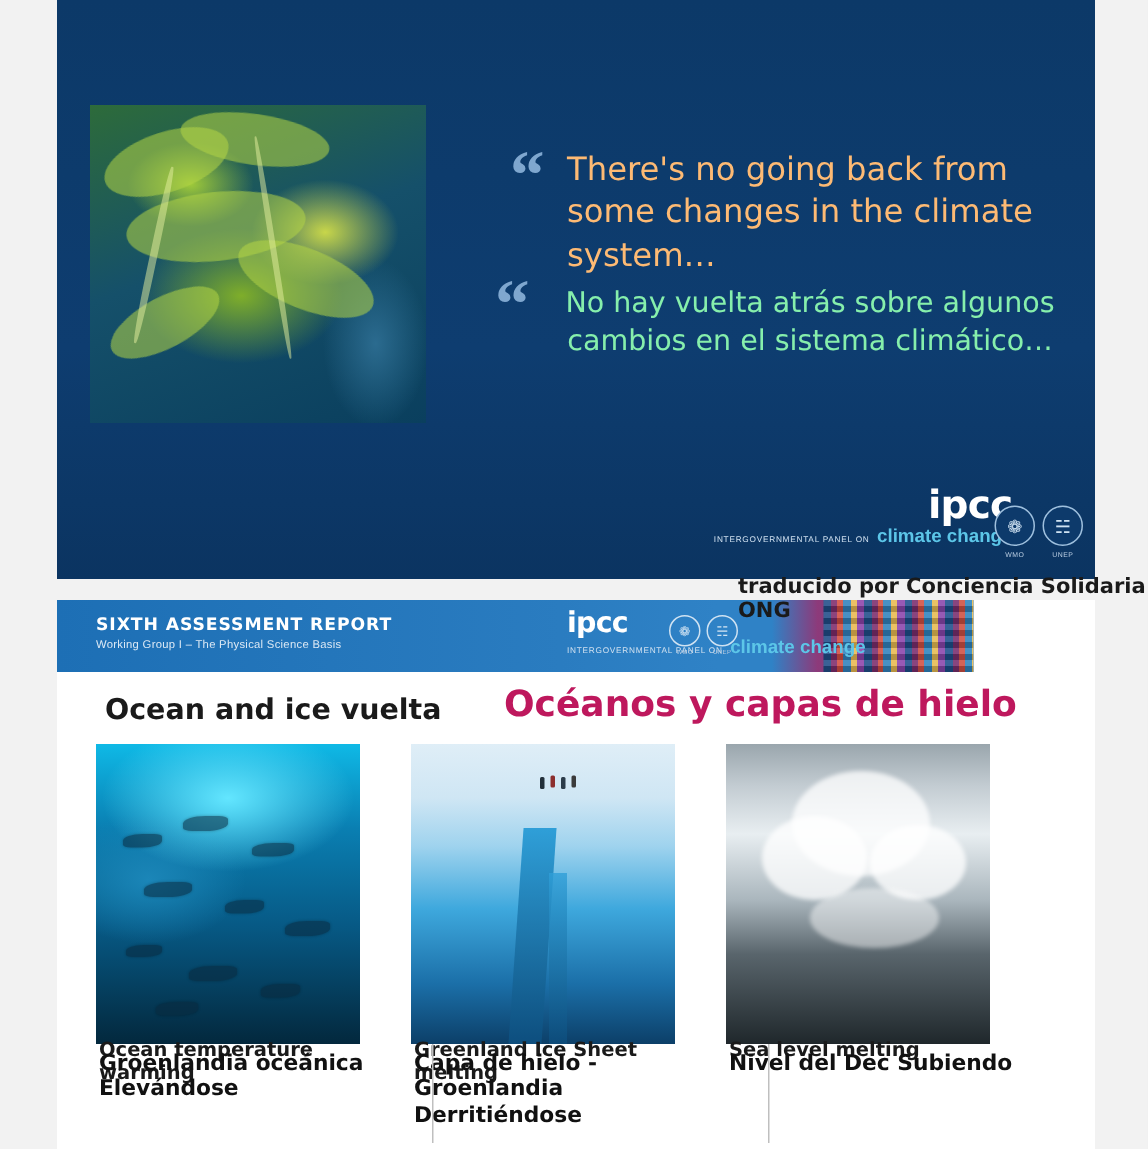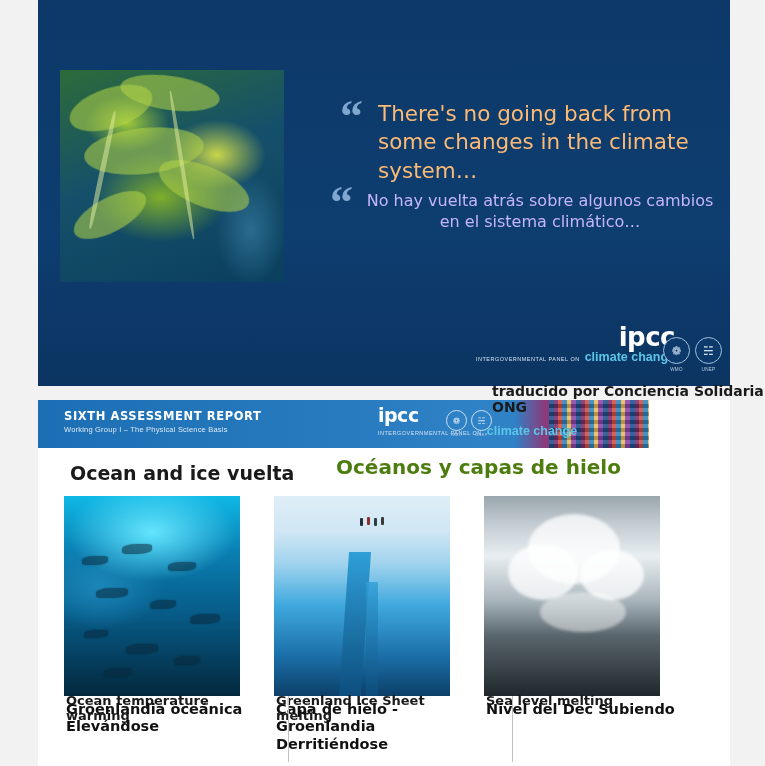--- a/index.html
+++ b/index.html
@@ -90,23 +90,23 @@
     line-height: 1.32;
     color: #fdba74;
     font-family: "DejaVu Sans", sans-serif;
     font-weight: 400;
   }
   .quote-es {
     position: absolute;
     left: 68px;
     top: 122px;
     width: 352px;
-    font-size: 16px;
+    font-size: 19px;
     line-height: 1.32;
-    color: #c4b5fd;
+    color: #86efac;
     font-family: "DejaVu Sans", sans-serif;
     text-align: center;
   }
   .ipcc-logo1 {
     position: absolute;
     right: 55px;
     bottom: 22px;
     text-align: right;
     color: #fff;
   }
@@ -255,23 +255,23 @@
     top: 62px;
     font-size: 19px;
     font-weight: bold;
     color: #1a1a1a;
     font-family: "DejaVu Sans", sans-serif;
   }
   .heading-es {
     position: absolute;
     left: 298px;
     top: 55px;
-    font-size: 20px;
-    font-weight: bold;
-    color: #4d7c0f;
+    font-size: 24px;
+    font-weight: bold;
+    color: #be185d;
     font-family: "DejaVu Sans", sans-serif;
   }
 
   .cards {
     position: absolute;
     left: 26px;
     top: 96px;
     width: 640px;
     display: flex;
     gap: 22px;

